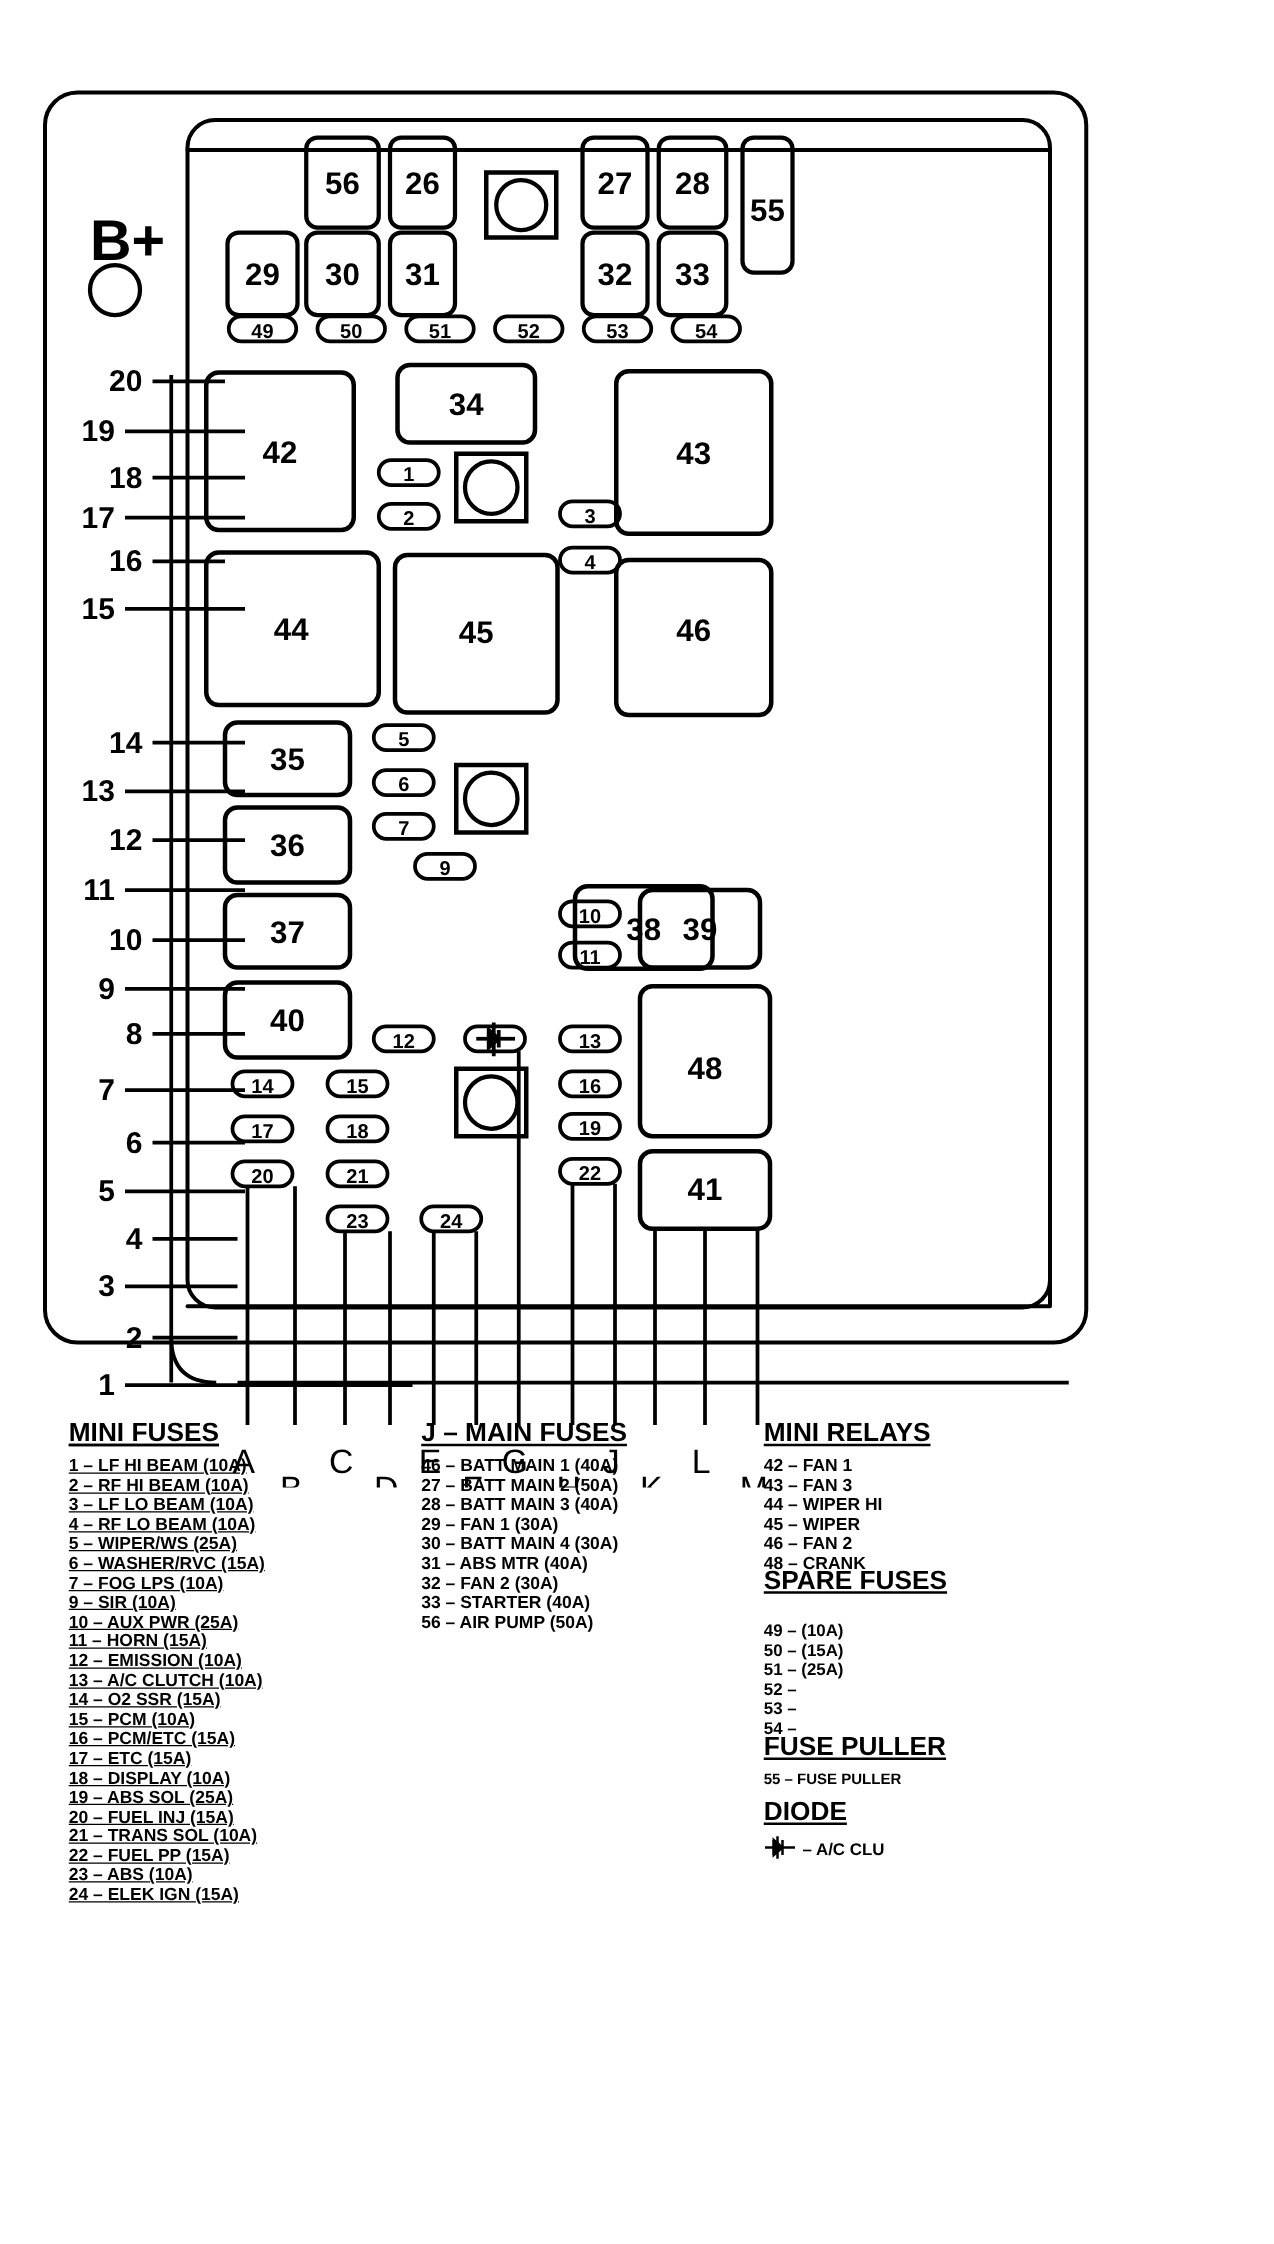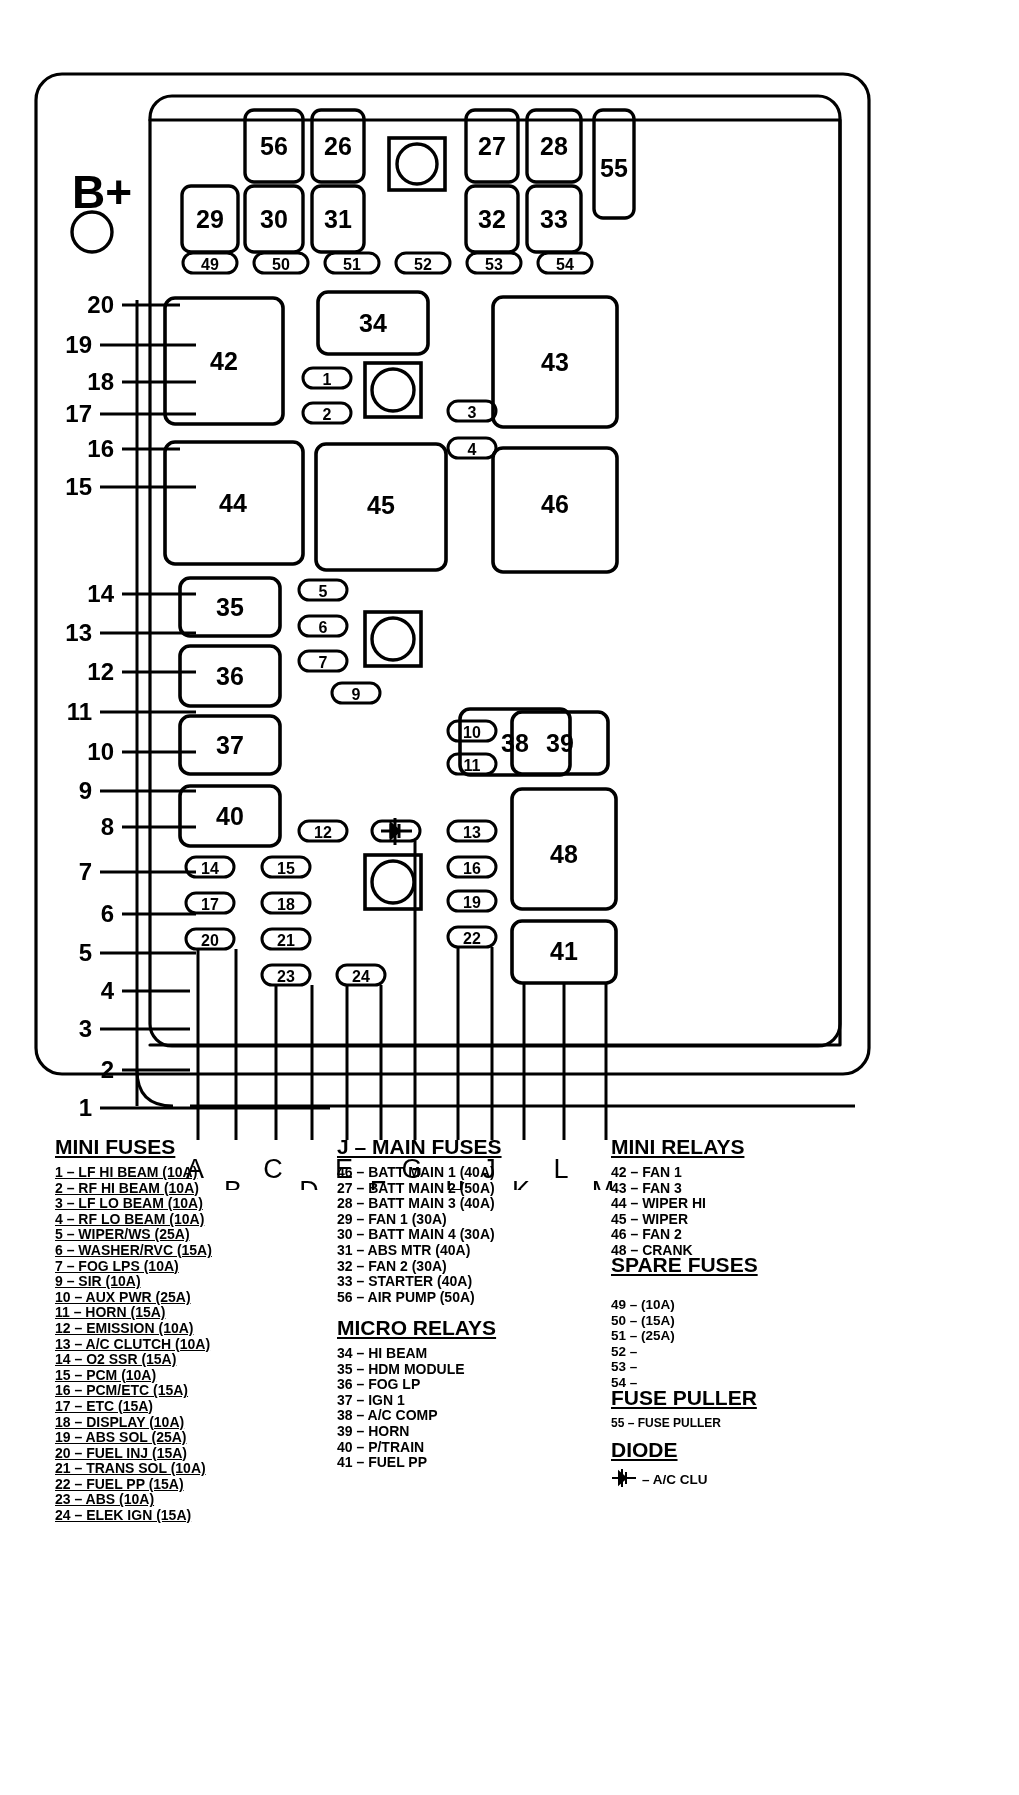--- a/index.html
+++ b/index.html
@@ -364,33 +364,20 @@
         <div>28 – BATT MAIN 3 (40A)</div>
         <div>29 – FAN 1 (30A)</div>
         <div>30 – BATT MAIN 4 (30A)</div>
         <div>31 – ABS MTR (40A)</div>
         <div>32 – FAN 2 (30A)</div>
         <div>33 – STARTER (40A)</div>
         <div>56 – AIR PUMP (50A)</div>
       </div>
     </div>
 
-    <div class="legend-col col-micro">
-      <div class="legend-title">MICRO RELAYS</div>
-      <div class="legend-list">
-        <div>34 – HI BEAM</div>
-        <div>35 – HDM MODULE</div>
-        <div>36 – FOG LP</div>
-        <div>37 – IGN 1</div>
-        <div>38 – A/C COMP</div>
-        <div>39 – HORN</div>
-        <div>40 – P/TRAIN</div>
-        <div>41 – FUEL PP</div>
-      </div>
-    </div>
 
     <div class="legend-col col-minirelay">
       <div class="legend-title">MINI RELAYS</div>
       <div class="legend-list">
         <div>42 – FAN 1</div>
         <div>43 – FAN 3</div>
         <div>44 – WIPER HI</div>
         <div>45 – WIPER</div>
         <div>46 – FAN 2</div>
         <div>48 – CRANK</div>

